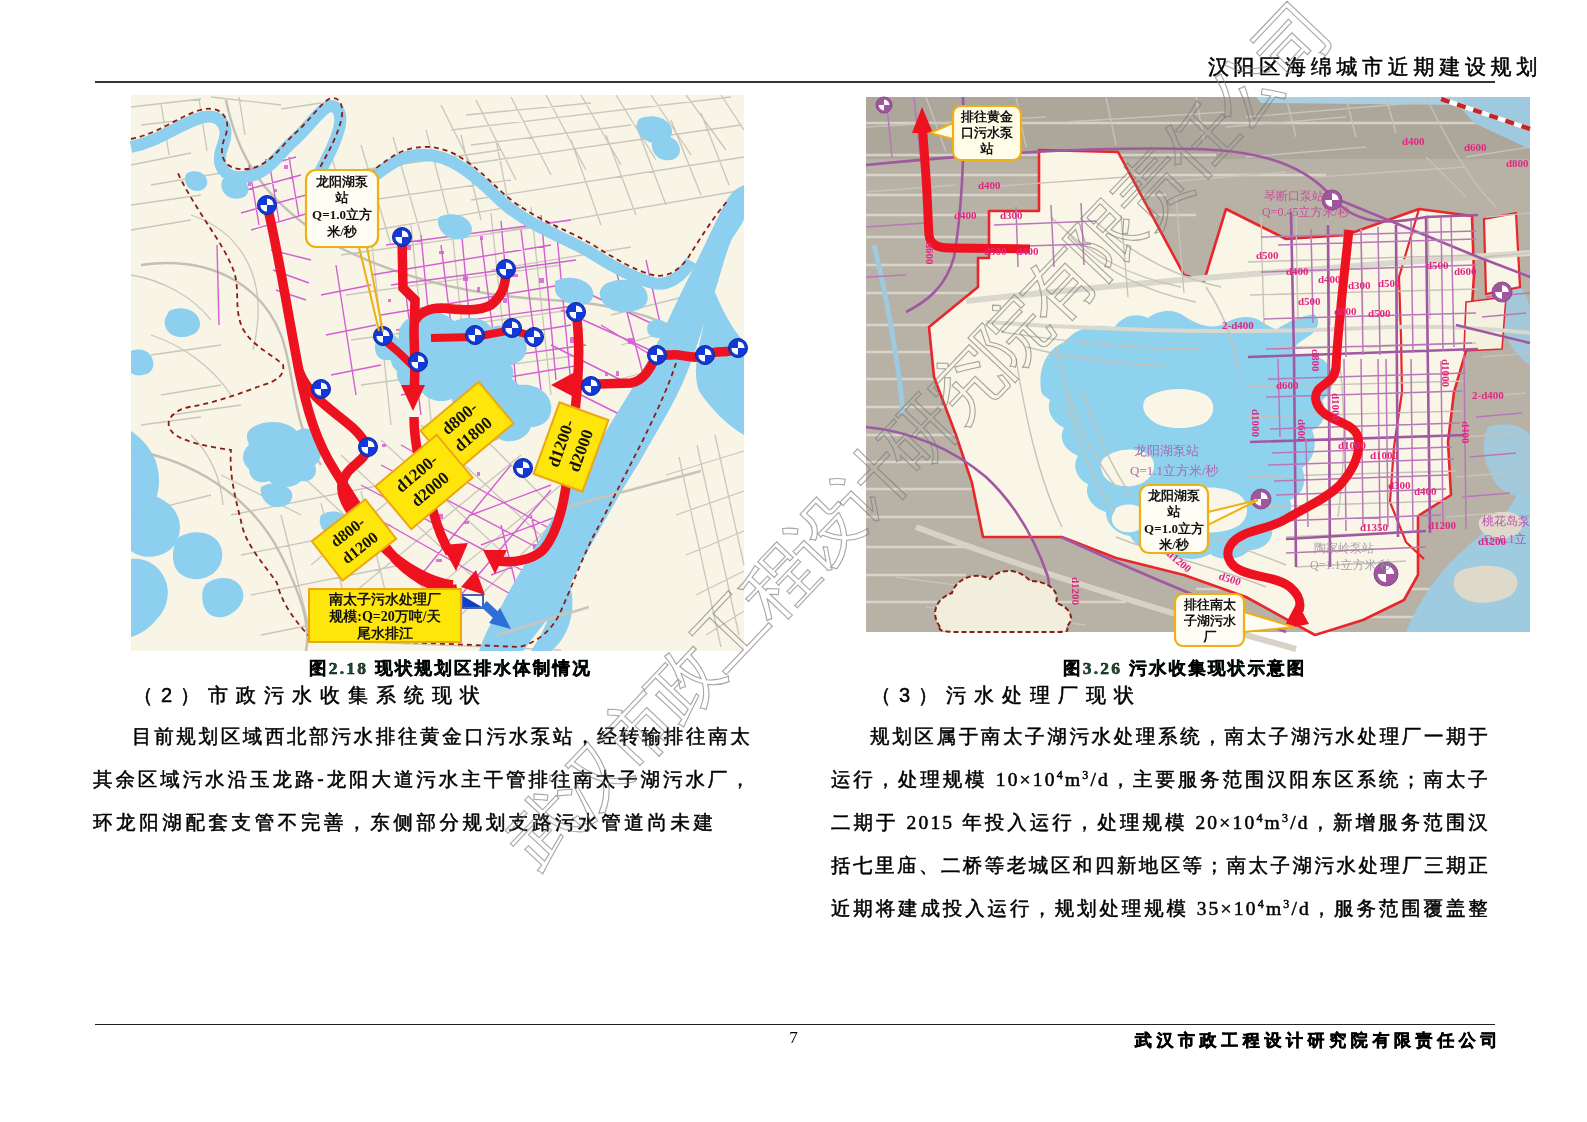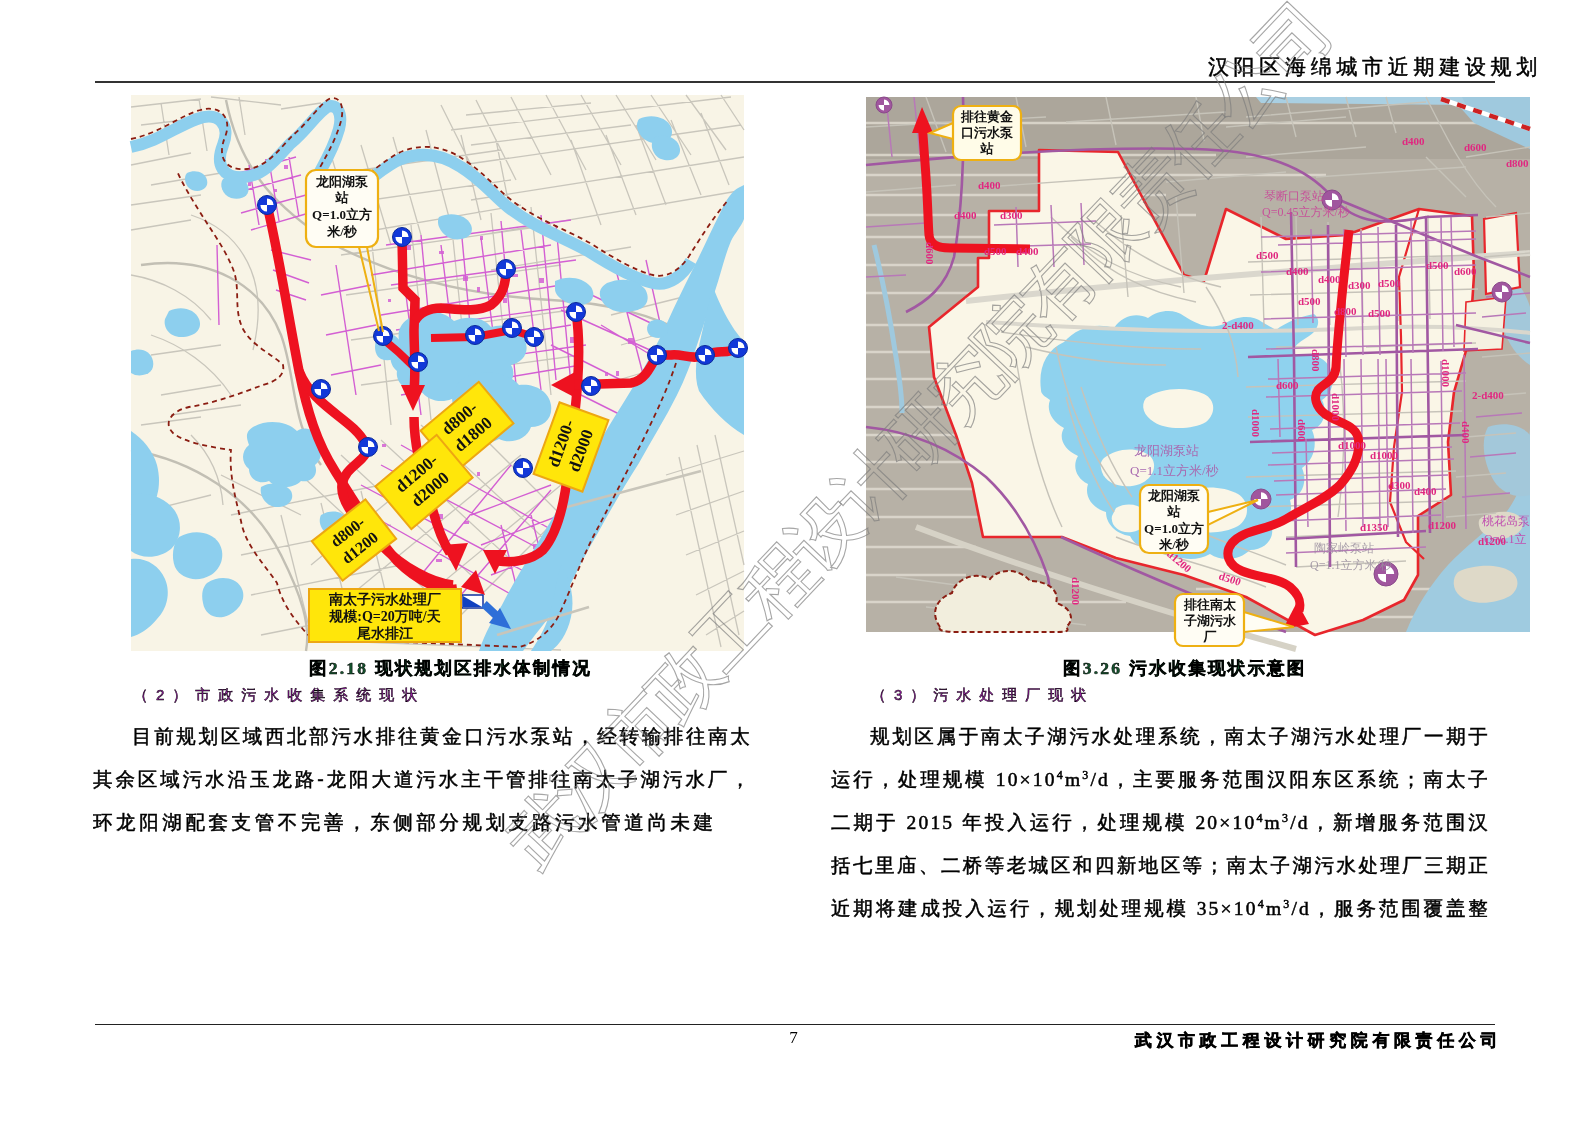--- a/index.html
+++ b/index.html
@@ -4,21 +4,21 @@
 <style>
   html,body{margin:0;padding:0;background:#ffffff;}
   #page{position:relative;width:1587px;height:1122px;overflow:hidden;background:#fff;
         font-family:"Liberation Sans",sans-serif;}
   .lat{font-family:"Liberation Serif",serif;}
   .cjk{ -webkit-text-stroke:0.5px #000; }
   .jline{text-align:justify;text-align-last:justify;height:43px;line-height:43px;
          font-size:19.5px;color:#000;letter-spacing:2.2px;overflow:hidden;}
   .jlast{text-align:left;text-align-last:left;letter-spacing:3.6px;}
   .col{position:absolute;width:659px;}
-  .head2{font-size:15px;color:#a21caf;letter-spacing:8px;}
+  .head2{font-size:20px;color:#000000;letter-spacing:8px;}
   .cap{position:absolute;font-size:17.5px;font-weight:bold;color:#14532d;white-space:nowrap;letter-spacing:2.2px;}
   sup{font-size:12px;vertical-align:super;line-height:0;}
 </style>
 </head>
 <body>
 <div id="page">
 
   <div style="position:absolute;top:53px;left:0;width:1494px;text-align:right;font-size:21px;letter-spacing:4.7px;color:#000;padding-left:48px;" class="cjk">汉阳区海绵城市近期建设规划</div>
 
   <div style="position:absolute;top:81px;left:95px;width:1400px;height:1.6px;background:#333;"></div>

